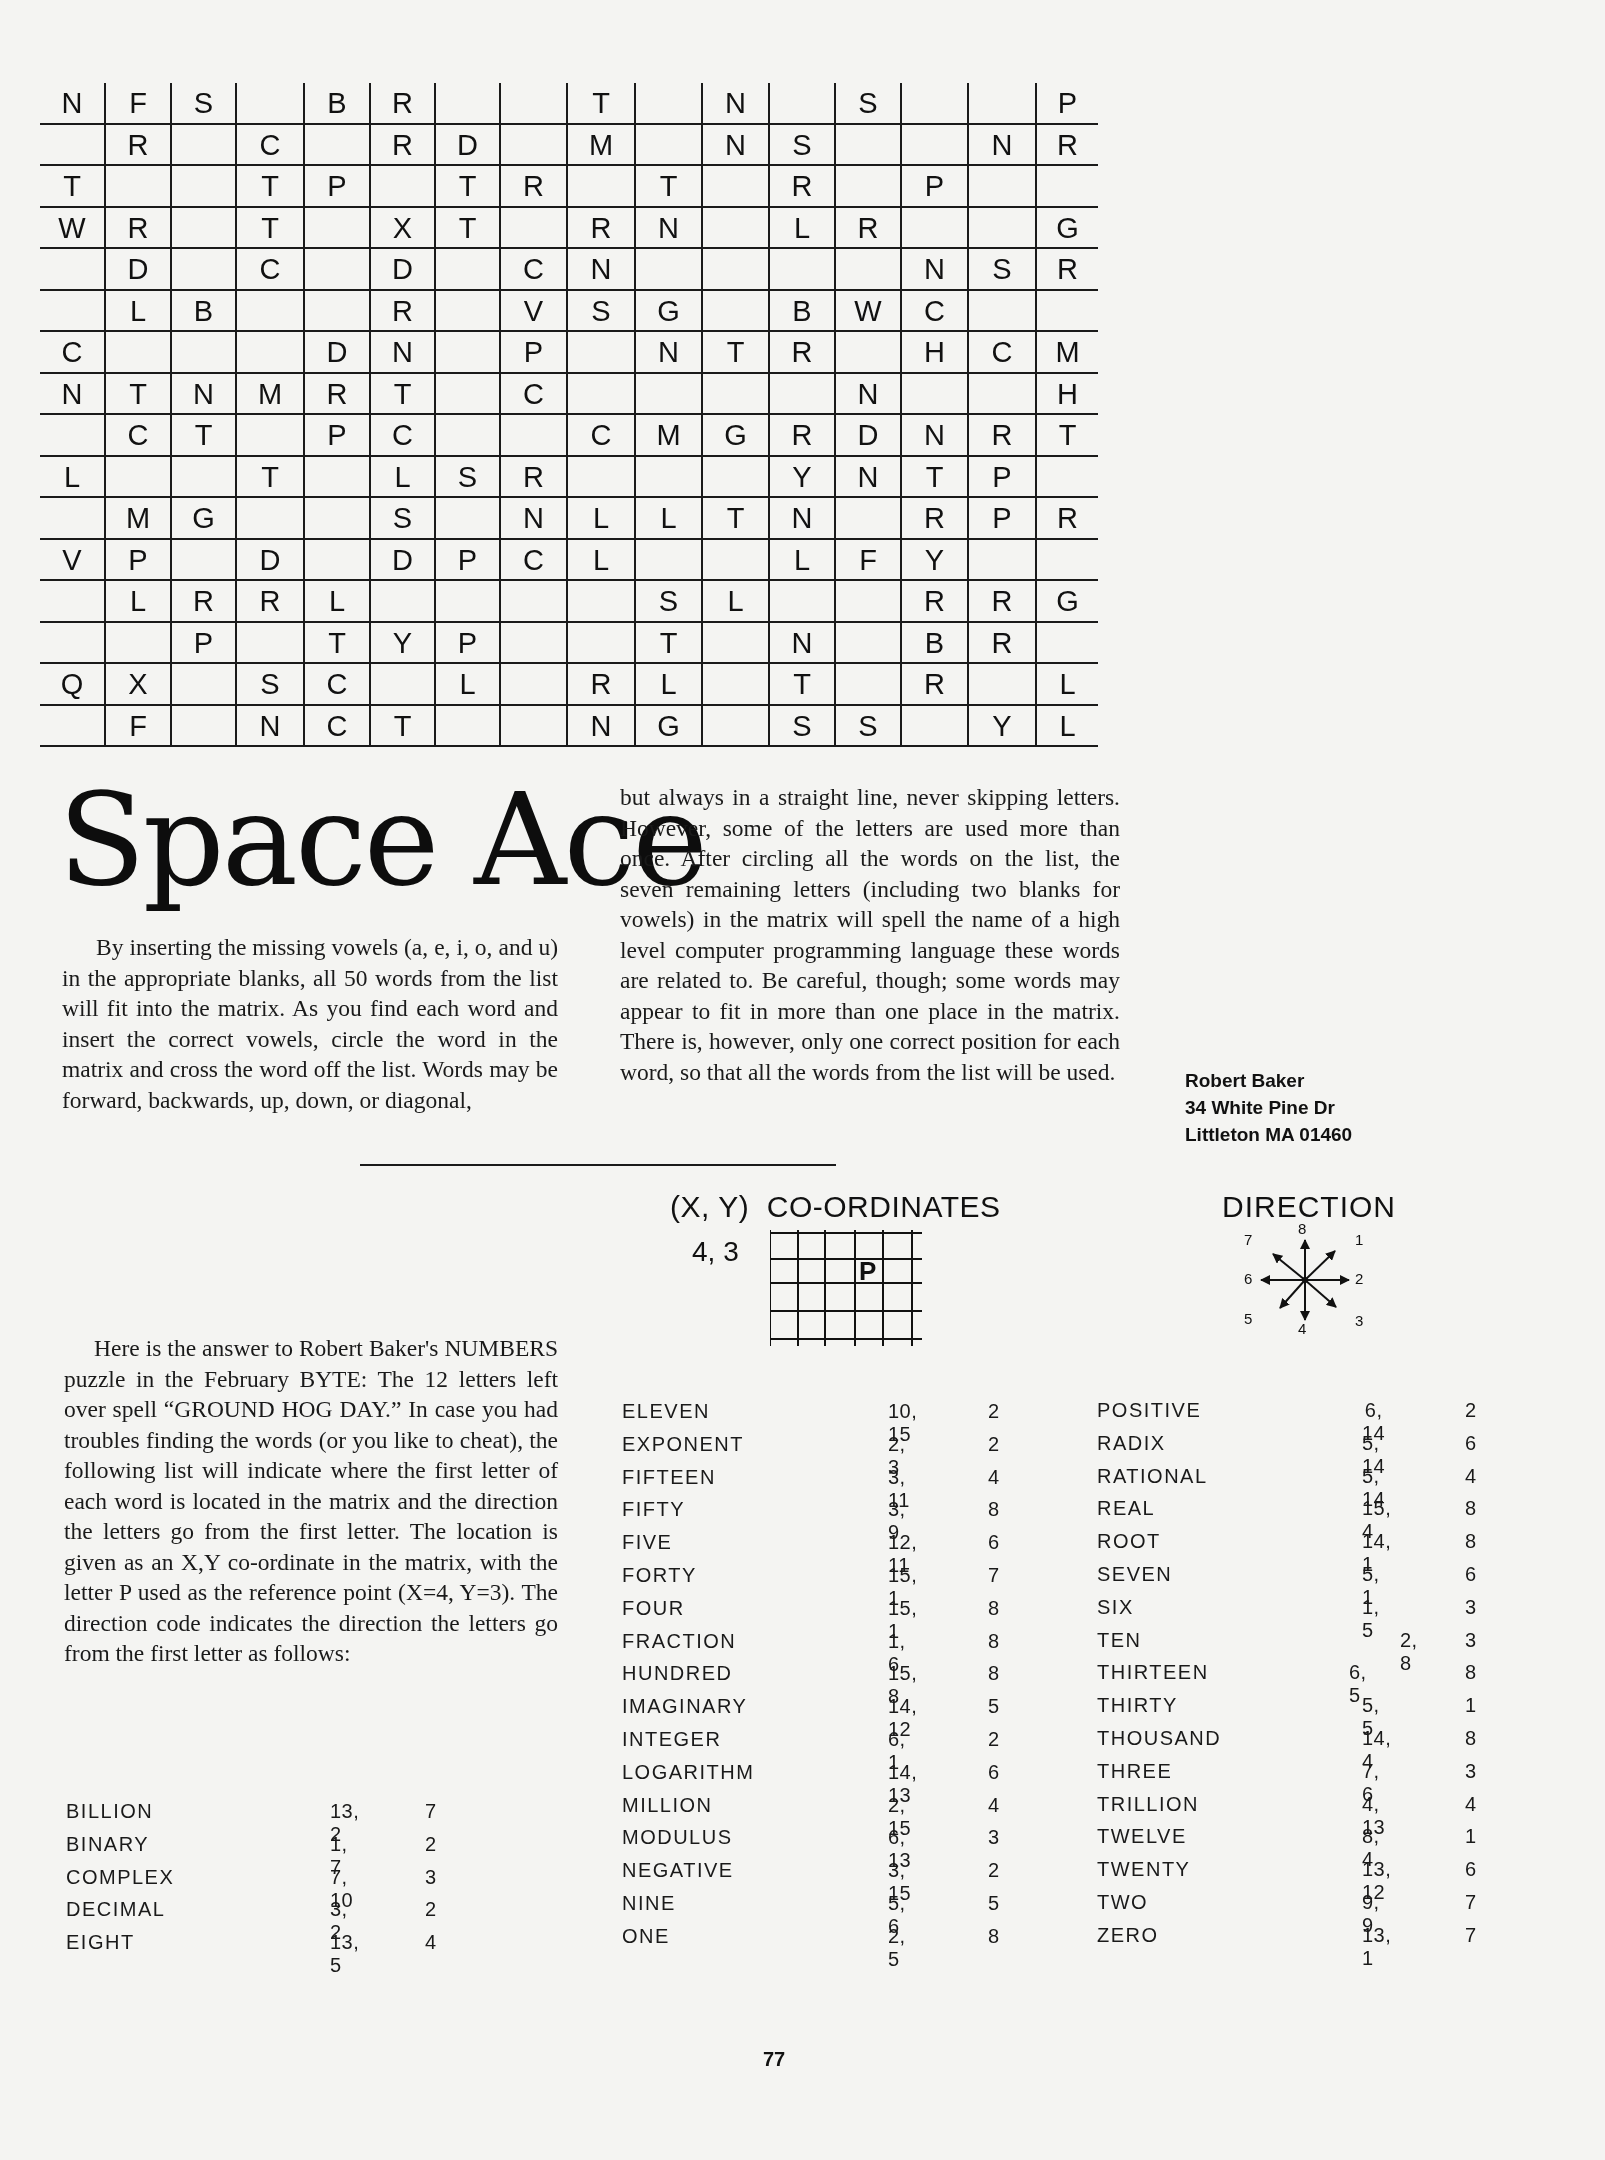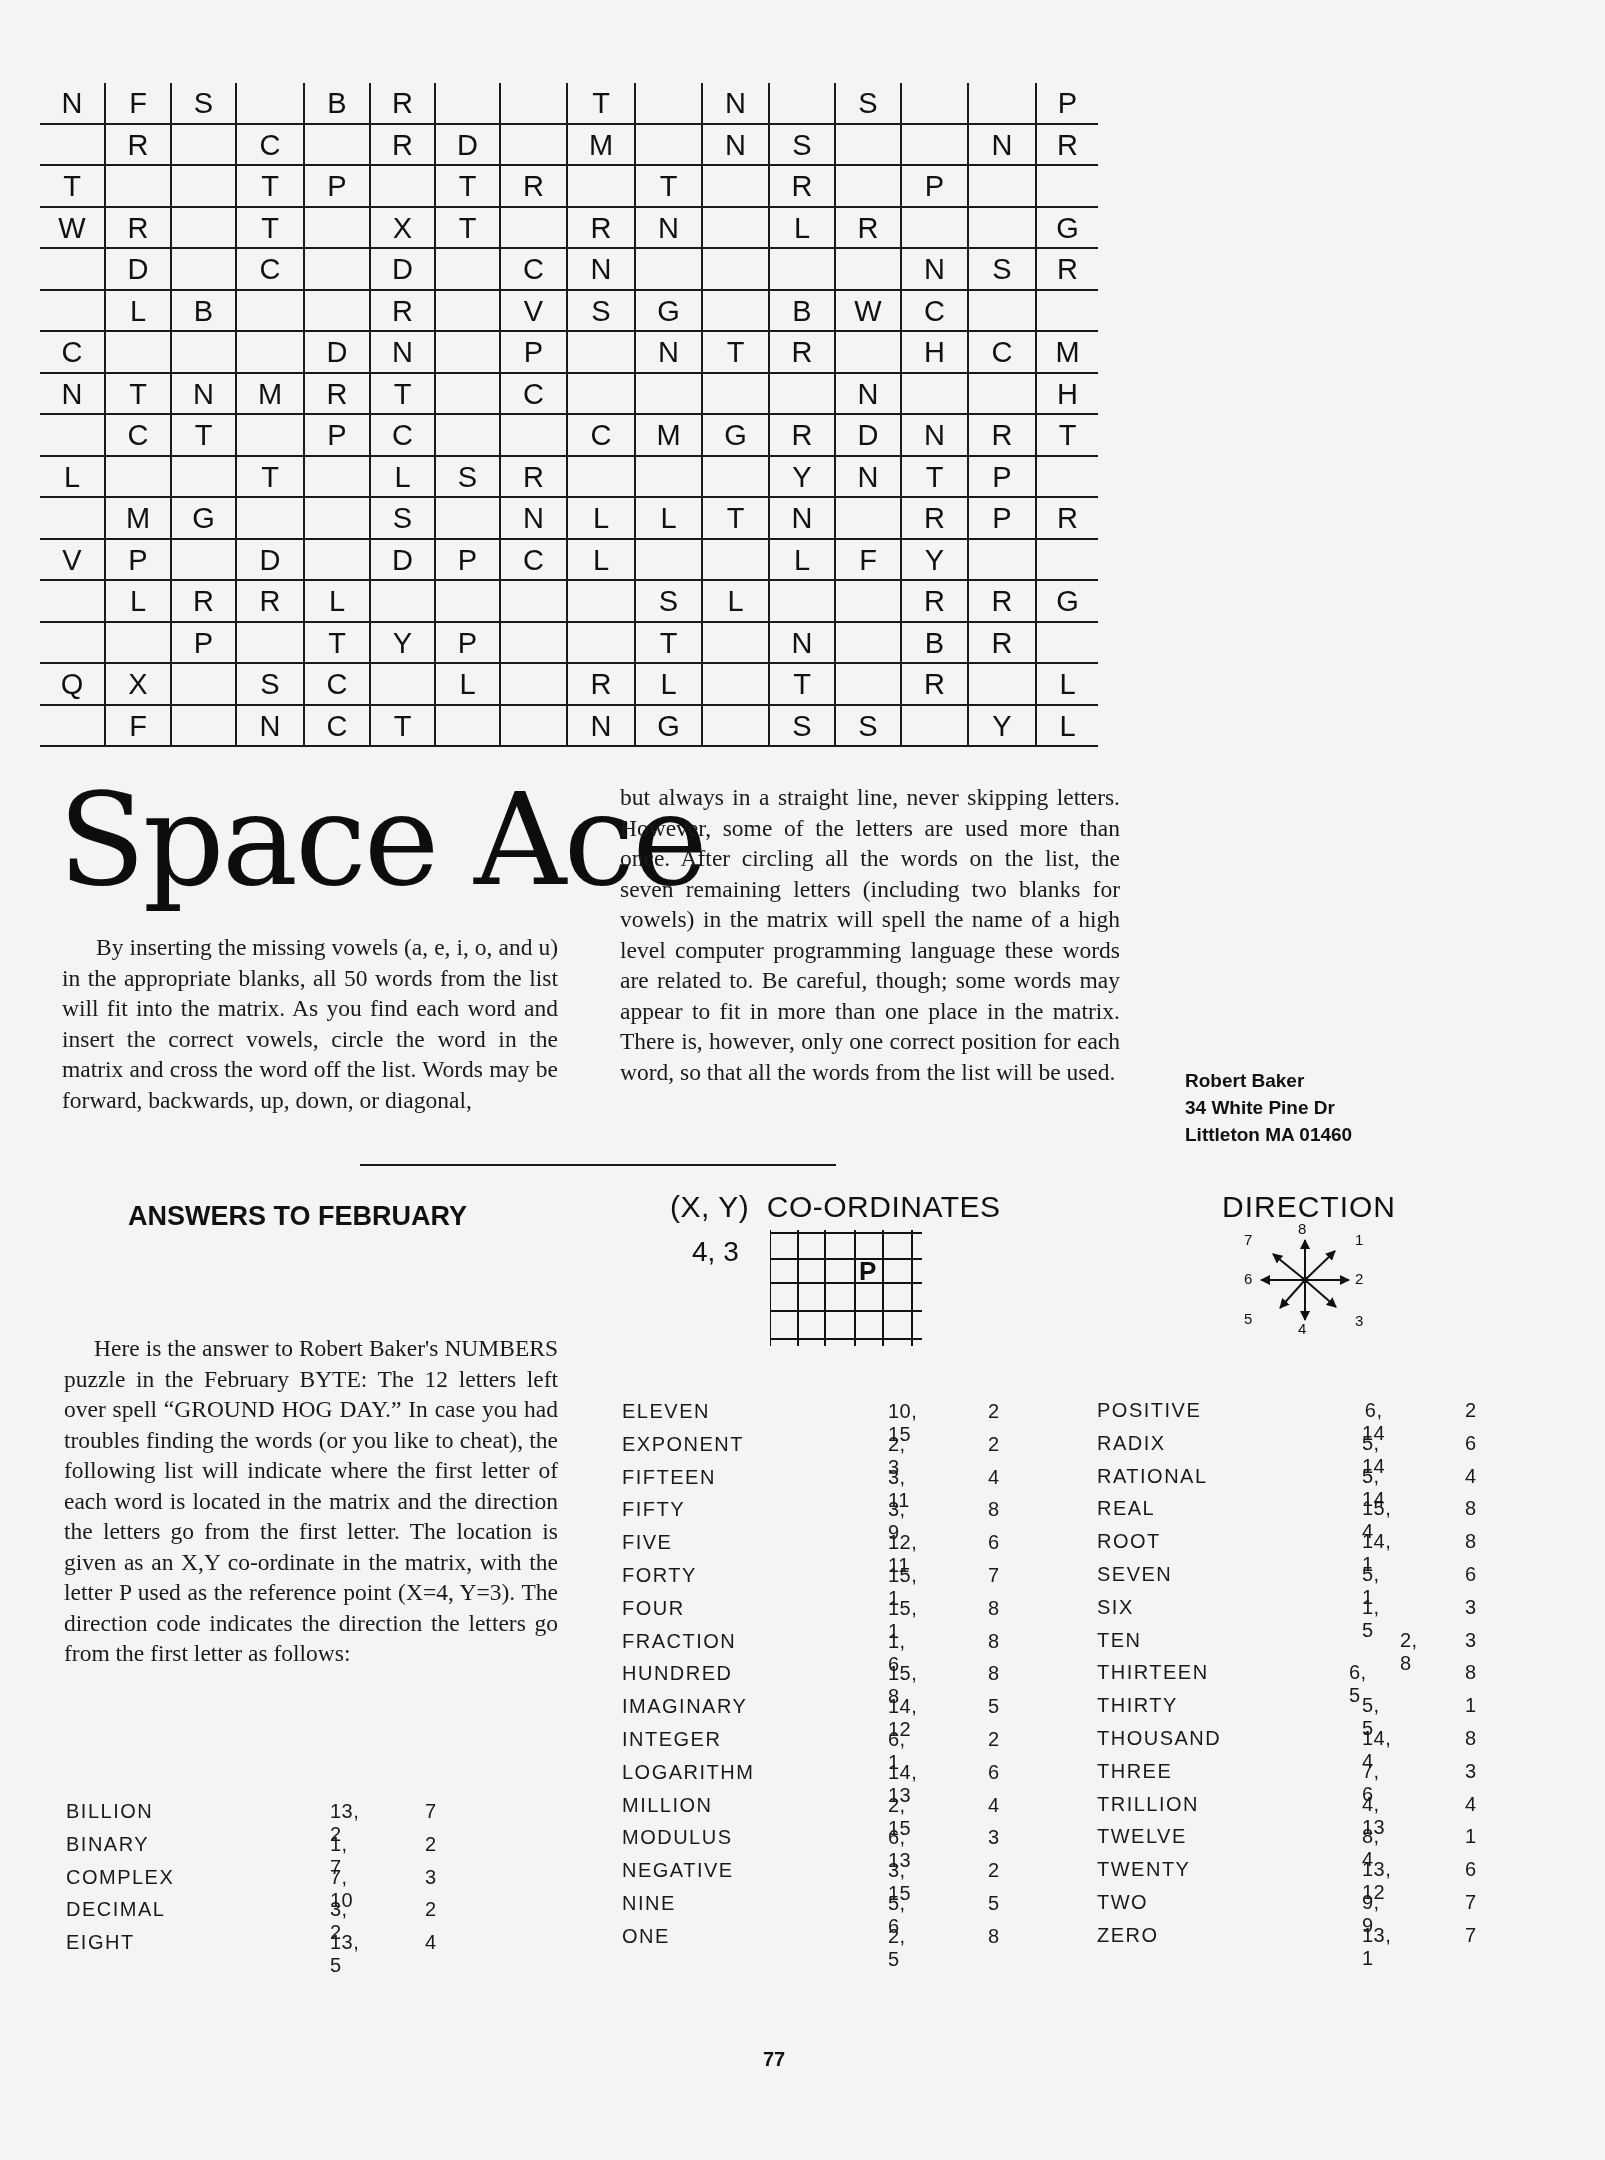--- a/index.html
+++ b/index.html
@@ -330,21 +330,20 @@
 
 <div class="addr">
   <div>Robert Baker</div>
   <div>34 White Pine Dr</div>
   <div>Littleton MA 01460</div>
 </div>
 
 <div class="divider"></div>
 
 <div class="answers-head">
-  <div>ANSWERS TO FEBRUARY</div>
 </div>
 
 <p class="abs serif-para" style="left:64px; top:1333px; width:494px; margin:0; text-indent:30px;">Here is the answer to Robert Baker's NUMBERS puzzle in the February BYTE: The 12 letters left over spell “GROUND HOG DAY.” In case you had troubles finding the words (or you like to cheat), the following list will indicate where the first letter of each word is located in the matrix and the direction the letters go from the first letter. The location is given as an X,Y co-ordinate in the matrix, with the letter P used as the reference point (X=4, Y=3). The direction code indicates the direction the letters go from the first letter as follows:</p>
 
 <div class="coord-title" style="white-space:pre;">(X, Y)  CO-ORDINATES</div>
 <div class="coord-val">4, 3</div>
 <div id="minigrid">
   <svg width="160" height="120" viewBox="0 0 160 120">
     <g stroke="#111" stroke-width="2">
       <line x1="0" y1="0" x2="0" y2="116"></line>

